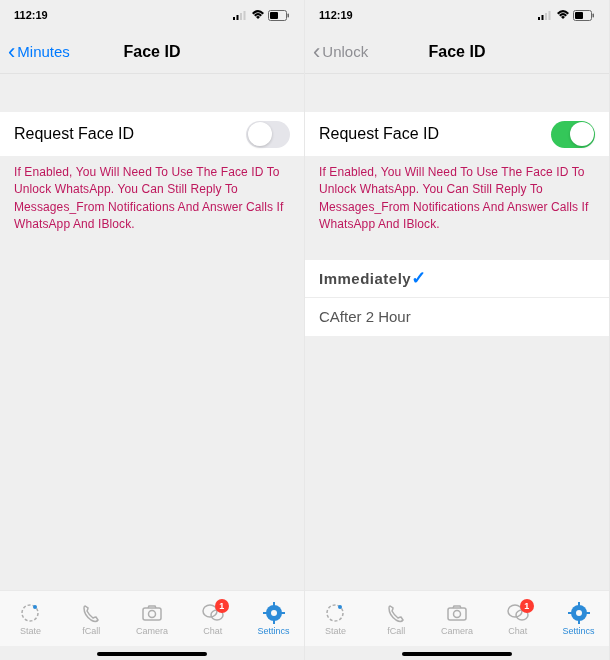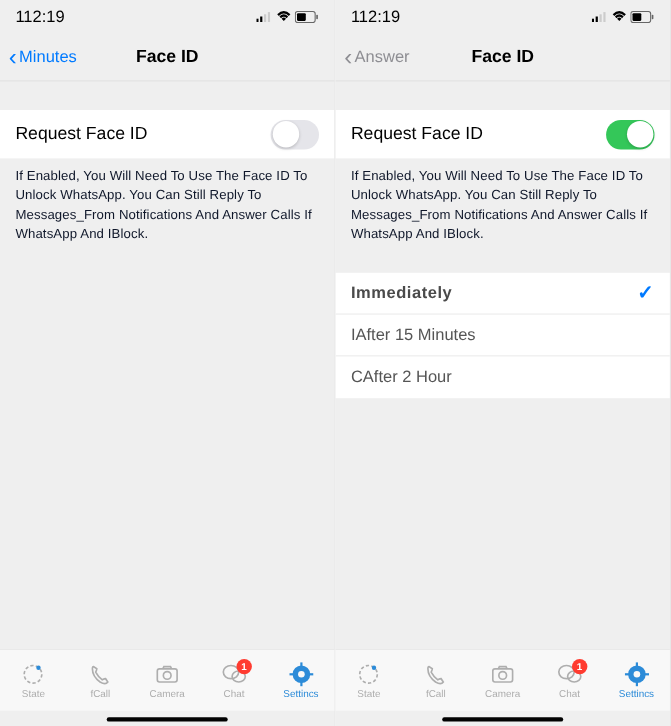--- a/index.html
+++ b/index.html
@@ -19,22 +19,22 @@
       border-right: 1px solid rgba(0,0,0,0.03);
       display: flex;
       flex-direction: column;
     }
     .status-bar {
       height: 30px;
       display: flex;
       align-items: center;
       justify-content: space-between;
       padding: 0 14px;
-      font-size: 15px;
-      font-weight: 400;
+      font-size: 11px;
+      font-weight: 700;
       color: #000;
     }
     .status-right {
       display: flex;
       align-items: center;
       gap: 3px;
     }
     .signal-icon, .wifi-icon, .battery-icon {
       display: inline-flex;
       align-items: center;
@@ -73,20 +73,21 @@
     }
     .row {
       background: #fff;
       height: 44px;
       display: flex;
       align-items: center;
       justify-content: space-between;
       padding: 0 14px;
       font-size: 16px;
       color: #000;
+      margin-top: 12px;
     }
     .toggle {
       width: 44px;
       height: 27px;
       border-radius: 14px;
       position: relative;
       cursor: pointer;
     }
     .toggle.off { background: #e5e5ea; }
     .toggle.on { background: #34c759; }
@@ -96,34 +97,34 @@
       width: 24px;
       height: 24px;
       background: #fff;
       border-radius: 50%;
       box-shadow: 0 1px 3px rgba(0,0,0,0.2);
     }
     .toggle.off .knob { left: 1.5px; }
     .toggle.on .knob { right: 1.5px; }
     .helper {
       font-size: 12px;
-      color: #0f172a;
+      color: #be185d;
       padding: 8px 14px 0 14px;
       line-height: 1.45;
       letter-spacing: 0.1px;
     }
     .options {
       margin-top: 26px;
       background: #fff;
     }
     .option {
       height: 38px;
       display: flex;
       align-items: center;
-      justify-content: space-between;
+      justify-content: flex-start;
       padding: 0 14px;
       font-size: 15px;
       color: #555;
       border-bottom: 1px solid #ececec;
       cursor: pointer;
     }
     .option:last-child { border-bottom: none; }
     .option.selected { font-weight: 600; color: #4a4a4a; letter-spacing: 0.5px; }
     .check { color: #007aff; font-size: 18px; font-weight: 700; }
     .tab-bar {
@@ -305,41 +306,38 @@
             <rect x="2" y="2" width="8" height="7" rx="1" fill="#000"></rect>
             <rect x="19.5" y="3.5" width="1.5" height="4" rx="0.7" fill="#666"></rect>
           </svg>
       </span>
     </span>
   </div>
 
   <div class="nav-bar">
     <div class="back-btn dim">
       <span class="back-chevron">‹</span>
-      <span>Answer</span>
+      <span>Unlock</span>
     </div>
     <div class="nav-title">Face ID</div>
   </div>
 
   <div class="content">
     <div class="row">
       <span>Request Face ID</span>
       <div class="toggle on">
         <div class="knob"></div>
       </div>
     </div>
     <div class="helper">If Enabled, You Will Need To Use The Face ID To Unlock WhatsApp. You Can Still Reply To Messages_From Notifications And Answer Calls If WhatsApp And IBlock.</div>
 
     <div class="options">
       <div class="option selected">
         <span>Immediately</span>
         <span class="check">✓</span>
-      </div>
-      <div class="option">
-        <span>IAfter 15 Minutes</span>
       </div>
       <div class="option">
         <span>CAfter 2 Hour</span>
       </div>
     </div>
   </div>
 
   <div class="tab-bar">
     <div class="tab-item">
       <span class="tab-icon">

